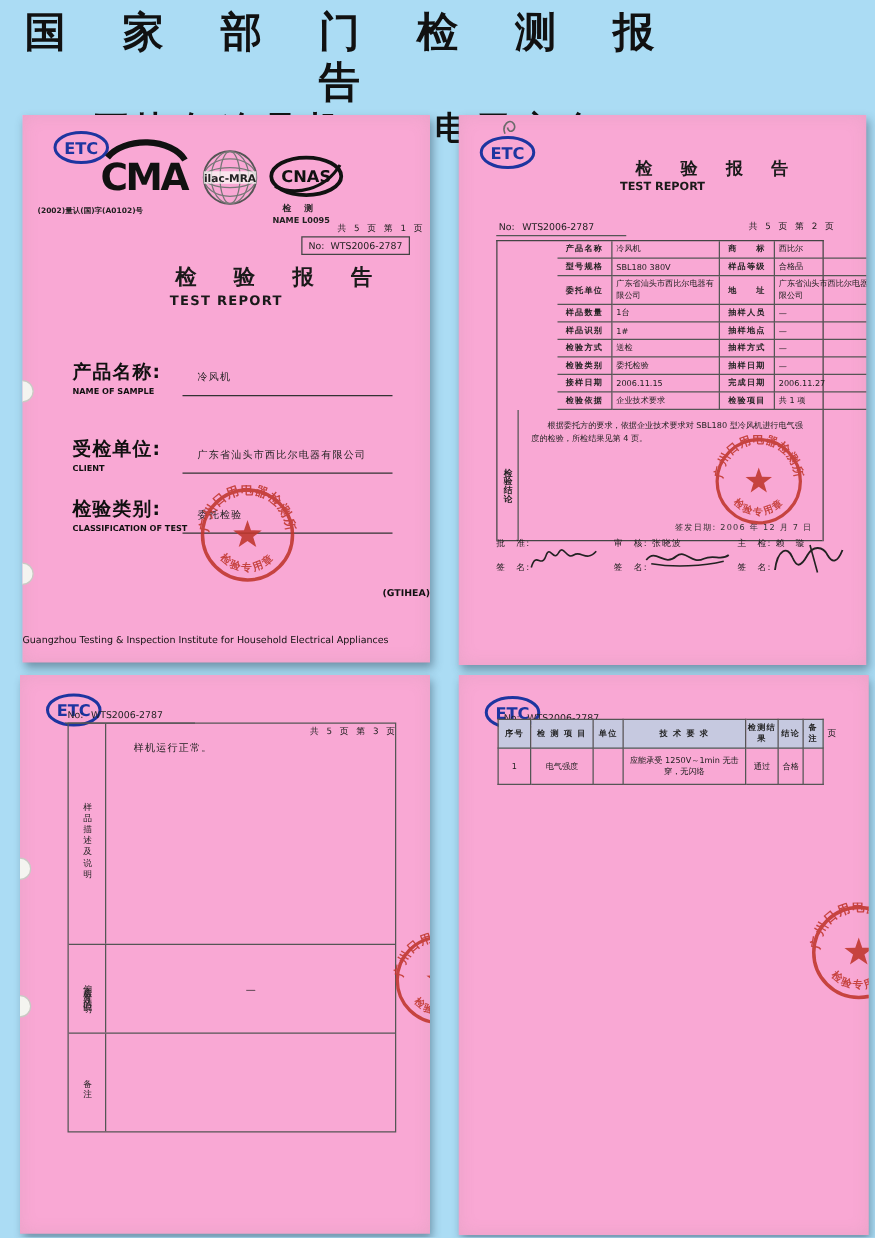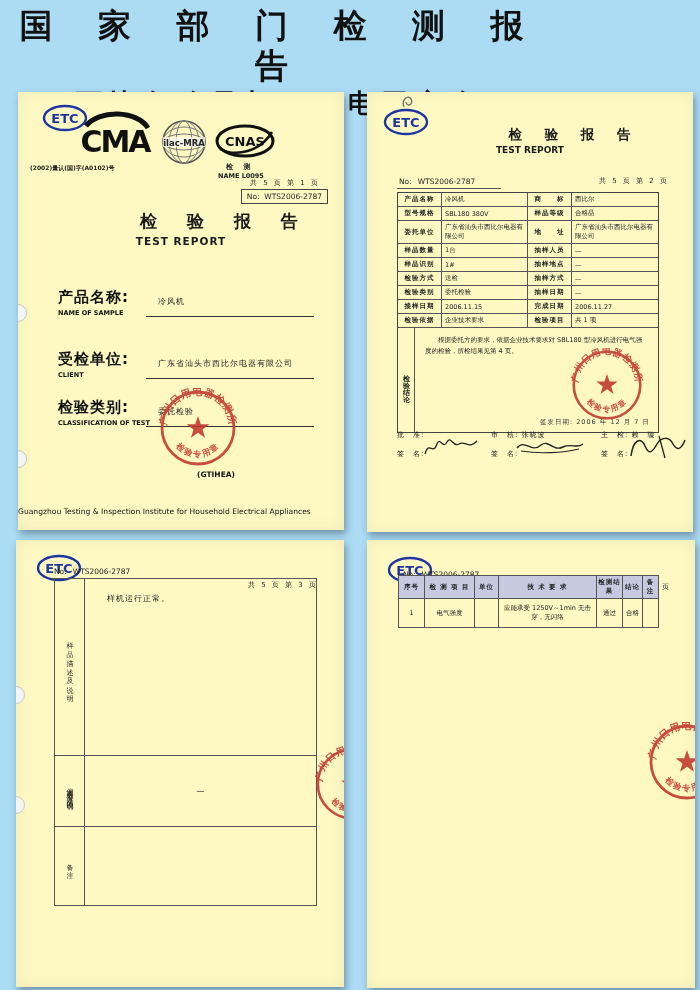--- a/index.html
+++ b/index.html
@@ -3,21 +3,21 @@
 <meta charset="utf-8">
 <style>
   html,body{margin:0;padding:0;}
   body{width:700px;height:990px;background:#abdcf4;font-family:"DejaVu Sans",sans-serif;overflow:hidden;}
   .canvas{position:relative;width:700px;height:990px;}
   
   .title-block{position:absolute;top:6px;left:0;width:560px;text-align:center;color:#111;}
   .title1{font-size:33px;font-weight:bold;letter-spacing:17px;line-height:40px;}
   .title2{font-size:26px;font-weight:bold;letter-spacing:8px;line-height:34px;}
   
-  .sheet{position:absolute;background:#fef9c3;box-shadow:2px 4px 7px rgba(40,60,80,.45), inset 0 0 14px rgba(120,120,110,.12);overflow:hidden;}
+  .sheet{position:absolute;background:#f9a8d4;box-shadow:2px 4px 7px rgba(40,60,80,.45), inset 0 0 14px rgba(120,120,110,.12);overflow:hidden;}
   #p1{left:18px;top:92px;width:326px;height:438px;}
   #p2{left:367px;top:92px;width:326px;height:440px;}
   #p3{left:16px;top:540px;width:328px;height:447px;}
   #p4{left:367px;top:540px;width:328px;height:448px;}
   .hole{position:absolute;width:16px;height:16px;border:1px solid #c9c9c4;border-radius:50%;left:-9px;background:#f4f4f0;}
   
   .etc-logo{position:absolute;}
   .cma-cap,.cnas-cap1,.cnas-cap2{position:absolute;font-weight:bold;color:#222;}
   .pageno{position:absolute;font-size:7px;color:#222;letter-spacing:2px;}
   .nobox{position:absolute;border:1px solid #444;font-size:7.5px;padding:2px 5px;color:#222;white-space:nowrap;}
@@ -27,29 +27,29 @@
   .rep-cn{position:absolute;width:100%;text-align:center;font-weight:bold;color:#1a1a1a;padding-left:44px;}
   .rep-en{position:absolute;width:100%;text-align:center;font-weight:bold;color:#1a1a1a;}
   
   .field{position:absolute;left:40px;right:30px;display:flex;align-items:flex-end;}
   .fl{display:flex;flex-direction:column;width:88px;flex:none;}
   .lcn{font-size:15px;font-weight:bold;color:#111;letter-spacing:1px;}
   .len{font-size:6.5px;font-weight:bold;color:#111;margin-top:2px;white-space:nowrap;}
   .fv{flex:1;border-bottom:1px solid #333;font-size:8px;color:#222;padding:0 0 9px 12px;letter-spacing:1px;white-space:nowrap;}
   .inst-cn{position:absolute;width:100%;text-align:center;font-size:11.5px;letter-spacing:6px;color:#222;font-weight:600;}
   .inst-en{position:absolute;width:100%;text-align:left;font-size:7.6px;font-weight:normal;color:#111;margin-top:48px;}
-  .inst-ab{position:absolute;width:100%;text-align:center;font-size:7.5px;font-weight:bold;color:#111;padding-left:35px;}
+  .inst-ab{position:absolute;width:100%;text-align:right;font-size:7.5px;font-weight:bold;color:#111;}
   
   .stamp{position:absolute;opacity:.88;}
   .stamp text{fill:#c0362c;font-weight:bold;}
   .ringtxt{font-size:12.5px;letter-spacing:1px;}
   .bottxt{font-size:10.5px;letter-spacing:2px;}
   
   .tbl2{position:absolute;left:30px;top:100px;width:260px;border:1px solid #444;border-bottom:none;}
-  .trow{display:grid;grid-template-columns:44px 86px 44px 86px;}
+  .trow{display:grid;grid-template-columns:44px 86px 44px 86px;margin-left:48px;}
   .trow>div{border-right:1px solid #555;border-bottom:1px solid #555;font-size:6.5px;color:#222;padding:2px 3px;display:flex;align-items:center;min-height:9px;}
   .trow>div:last-child{border-right:none;}
   .trow .lab{justify-content:center;letter-spacing:1px;font-weight:600;}
   .concl{position:relative;display:grid;grid-template-columns:17px 1fr;height:104px;border-bottom:1px solid #444;}
   .concl .vlab{border-right:1px solid #555;writing-mode:vertical-rl;text-orientation:upright;font-size:7px;letter-spacing:7px;display:flex;align-items:center;justify-content:center;color:#222;font-weight:600;padding-top:6px;}
   .concl .ctext{font-size:6.5px;color:#222;line-height:1.7;padding:7px 10px 0 10px;text-indent:2em;}
   .issue-date{position:absolute;right:8px;bottom:5px;font-size:6.5px;color:#333;letter-spacing:1px;}
   .signs{position:absolute;left:30px;right:26px;top:338px;height:60px;font-size:7px;color:#222;}
   .sgcol{position:absolute;top:0;width:96px;}
   .sgrole{letter-spacing:1px;white-space:nowrap;}
@@ -109,21 +109,21 @@
     </svg>
 
     <svg class="etc-logo" style="left:196px;top:30px;" width="62" height="38" viewBox="0 0 62 38">
       <ellipse cx="31" cy="19" rx="28" ry="15" fill="none" stroke="#111" stroke-width="3"></ellipse>
       <path d="M6,27 C22,35 46,30 58,10" fill="none" stroke="#111" stroke-width="2.5"></path>
       <text x="31" y="23.5" text-anchor="middle" font-size="13" font-weight="900" fill="#111">CNAS</text>
     </svg>
     <div class="cnas-cap1" style="left:208px;top:70px;font-size:7px;letter-spacing:4px;">检 测</div>
     <div class="cnas-cap2" style="left:200px;top:80px;font-size:6.5px;">NAME L0095</div>
 
-    <div class="pageno" style="right:24px;top:86px;">共 5 页 第 1 页</div>
+    <div class="pageno" style="right:4px;top:86px;">共 5 页 第 1 页</div>
     <div class="nobox" style="right:16px;top:97px;">
       <span>No:</span>&nbsp;&nbsp;<span>WTS2006-2787</span>
     </div>
 
     <div class="rep-cn" style="top:118px;font-size:17px;letter-spacing:12px;">检 验 报 告</div>
     <div class="rep-en" style="top:143px;font-size:10.5px;letter-spacing:1px;">TEST REPORT</div>
 
     <div class="field" style="top:196px;">
       <div class="fl">
         <span class="lcn">产品名称:</span>
@@ -251,21 +251,21 @@
         </svg>
       </div>
       <div class="sgcol" style="left:94px;">
         <div class="sgrole">审　核: 张晓波</div>
         <div class="sglab">签　名:</div>
         <svg class="sgsvg" width="74" height="30" viewBox="0 0 74 30">
           <path d="M4,16 C12,6 18,22 28,13 C36,7 40,20 50,15 C58,11 64,17 70,12" fill="none" stroke="#222" stroke-width="1.4"></path>
           <path d="M8,19 C26,22 50,21 66,17" fill="none" stroke="#222" stroke-width="1.1"></path>
         </svg>
       </div>
-      <div class="sgcol" style="left:204px;">
+      <div class="sgcol" style="left:193px;">
         <div class="sgrole">主　检: 赖　璇</div>
         <div class="sglab">签　名:</div>
         <svg class="sgsvg" width="66" height="32" viewBox="0 0 66 32">
           <path d="M8,24 C10,8 18,4 22,14 C25,21 28,23 34,12 C38,5 46,4 50,12 C54,19 58,18 62,8" fill="none" stroke="#222" stroke-width="1.5"></path>
           <path d="M36,4 L42,26" fill="none" stroke="#222" stroke-width="1.3"></path>
         </svg>
       </div>
     </div>
   </section>
 

